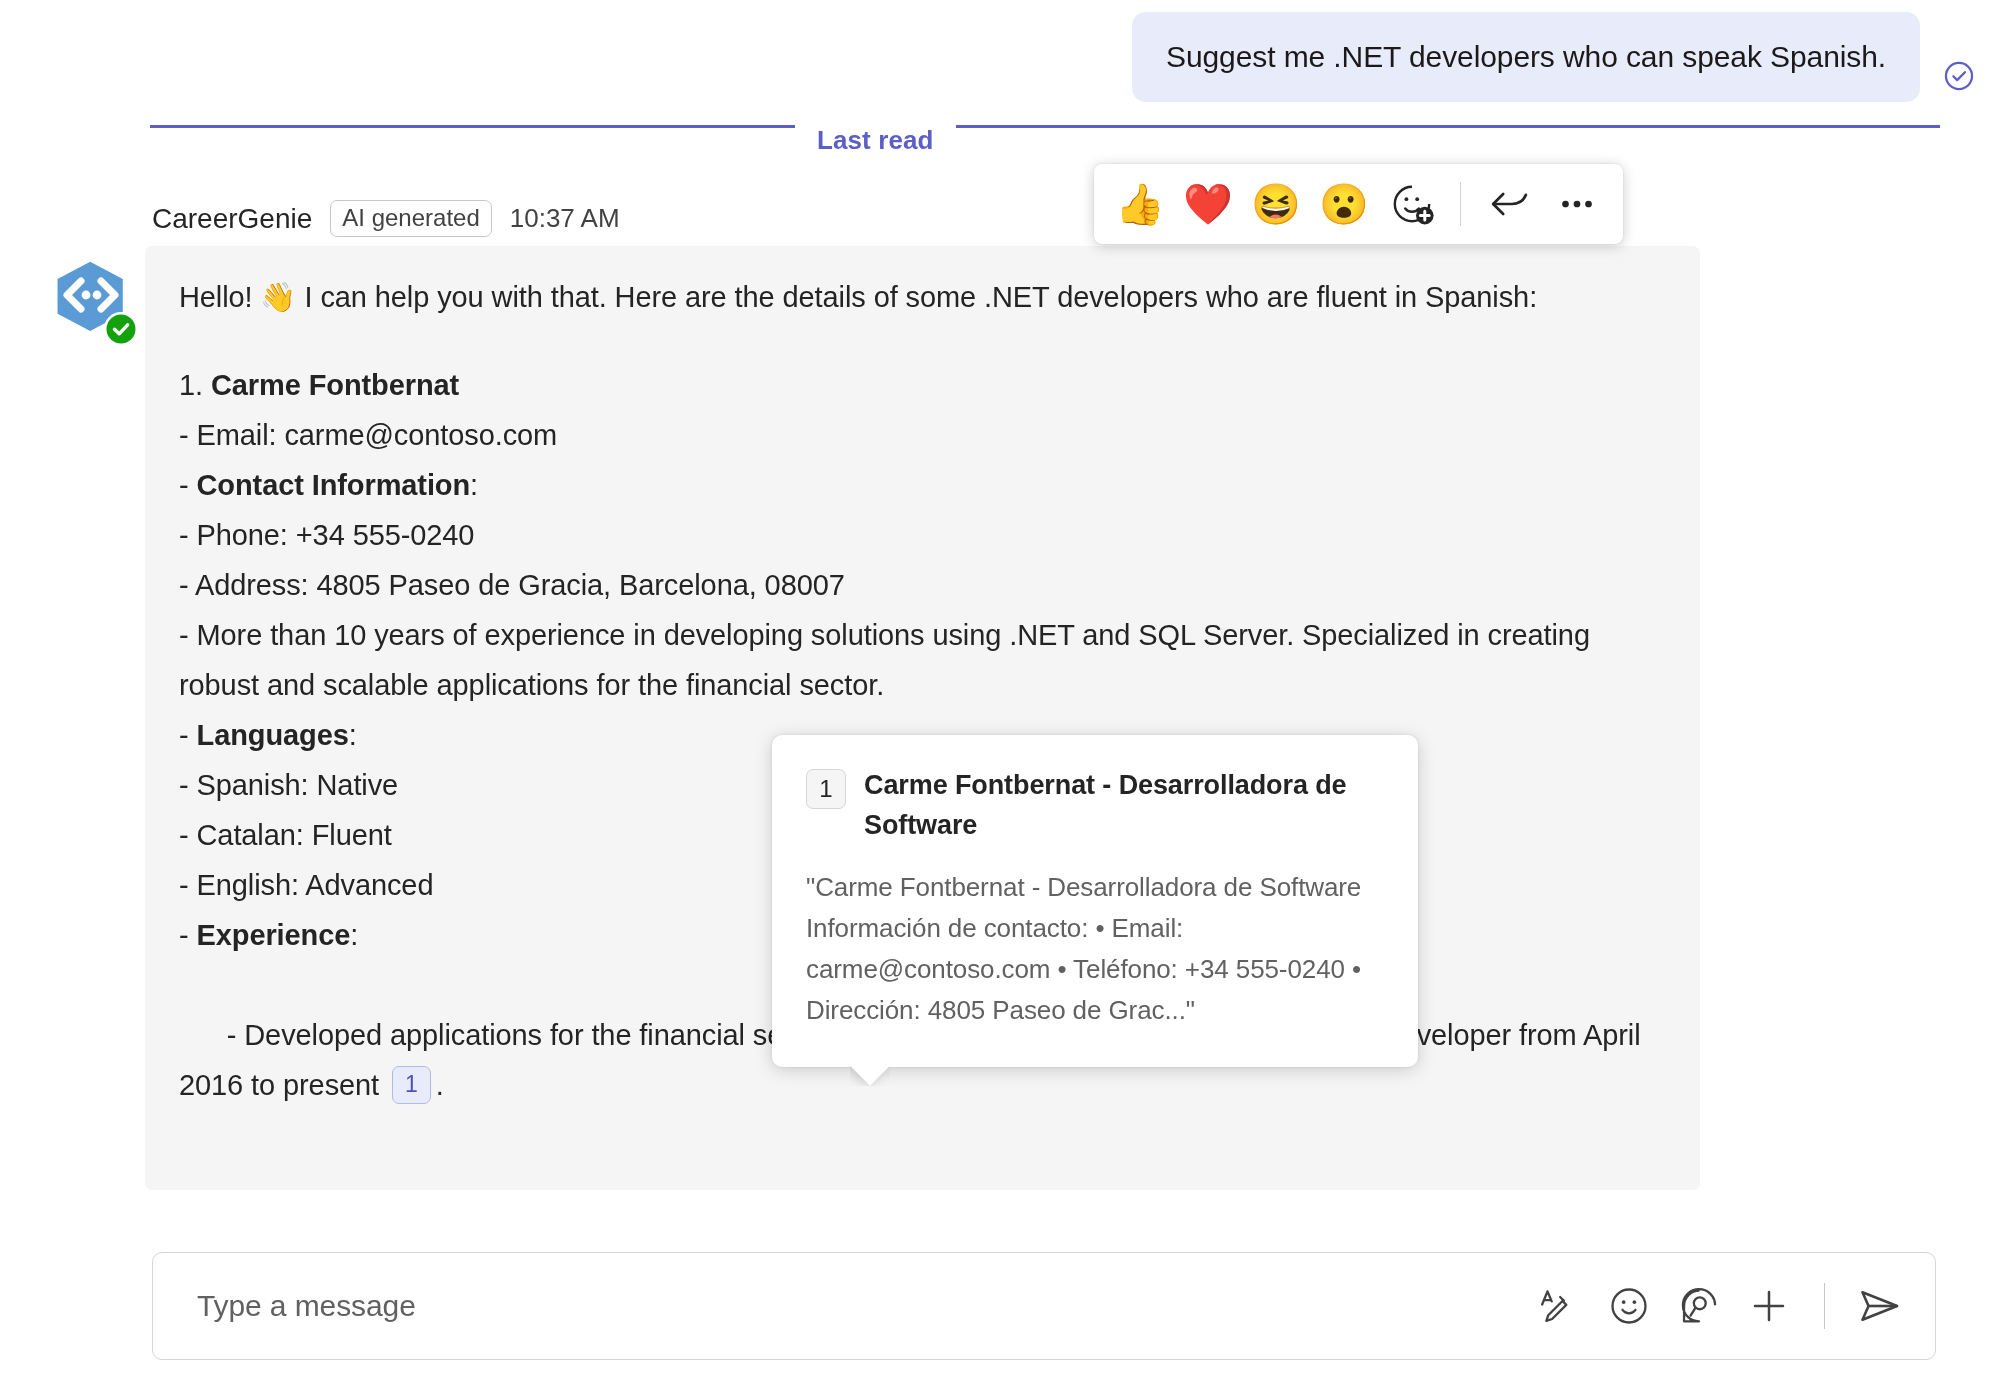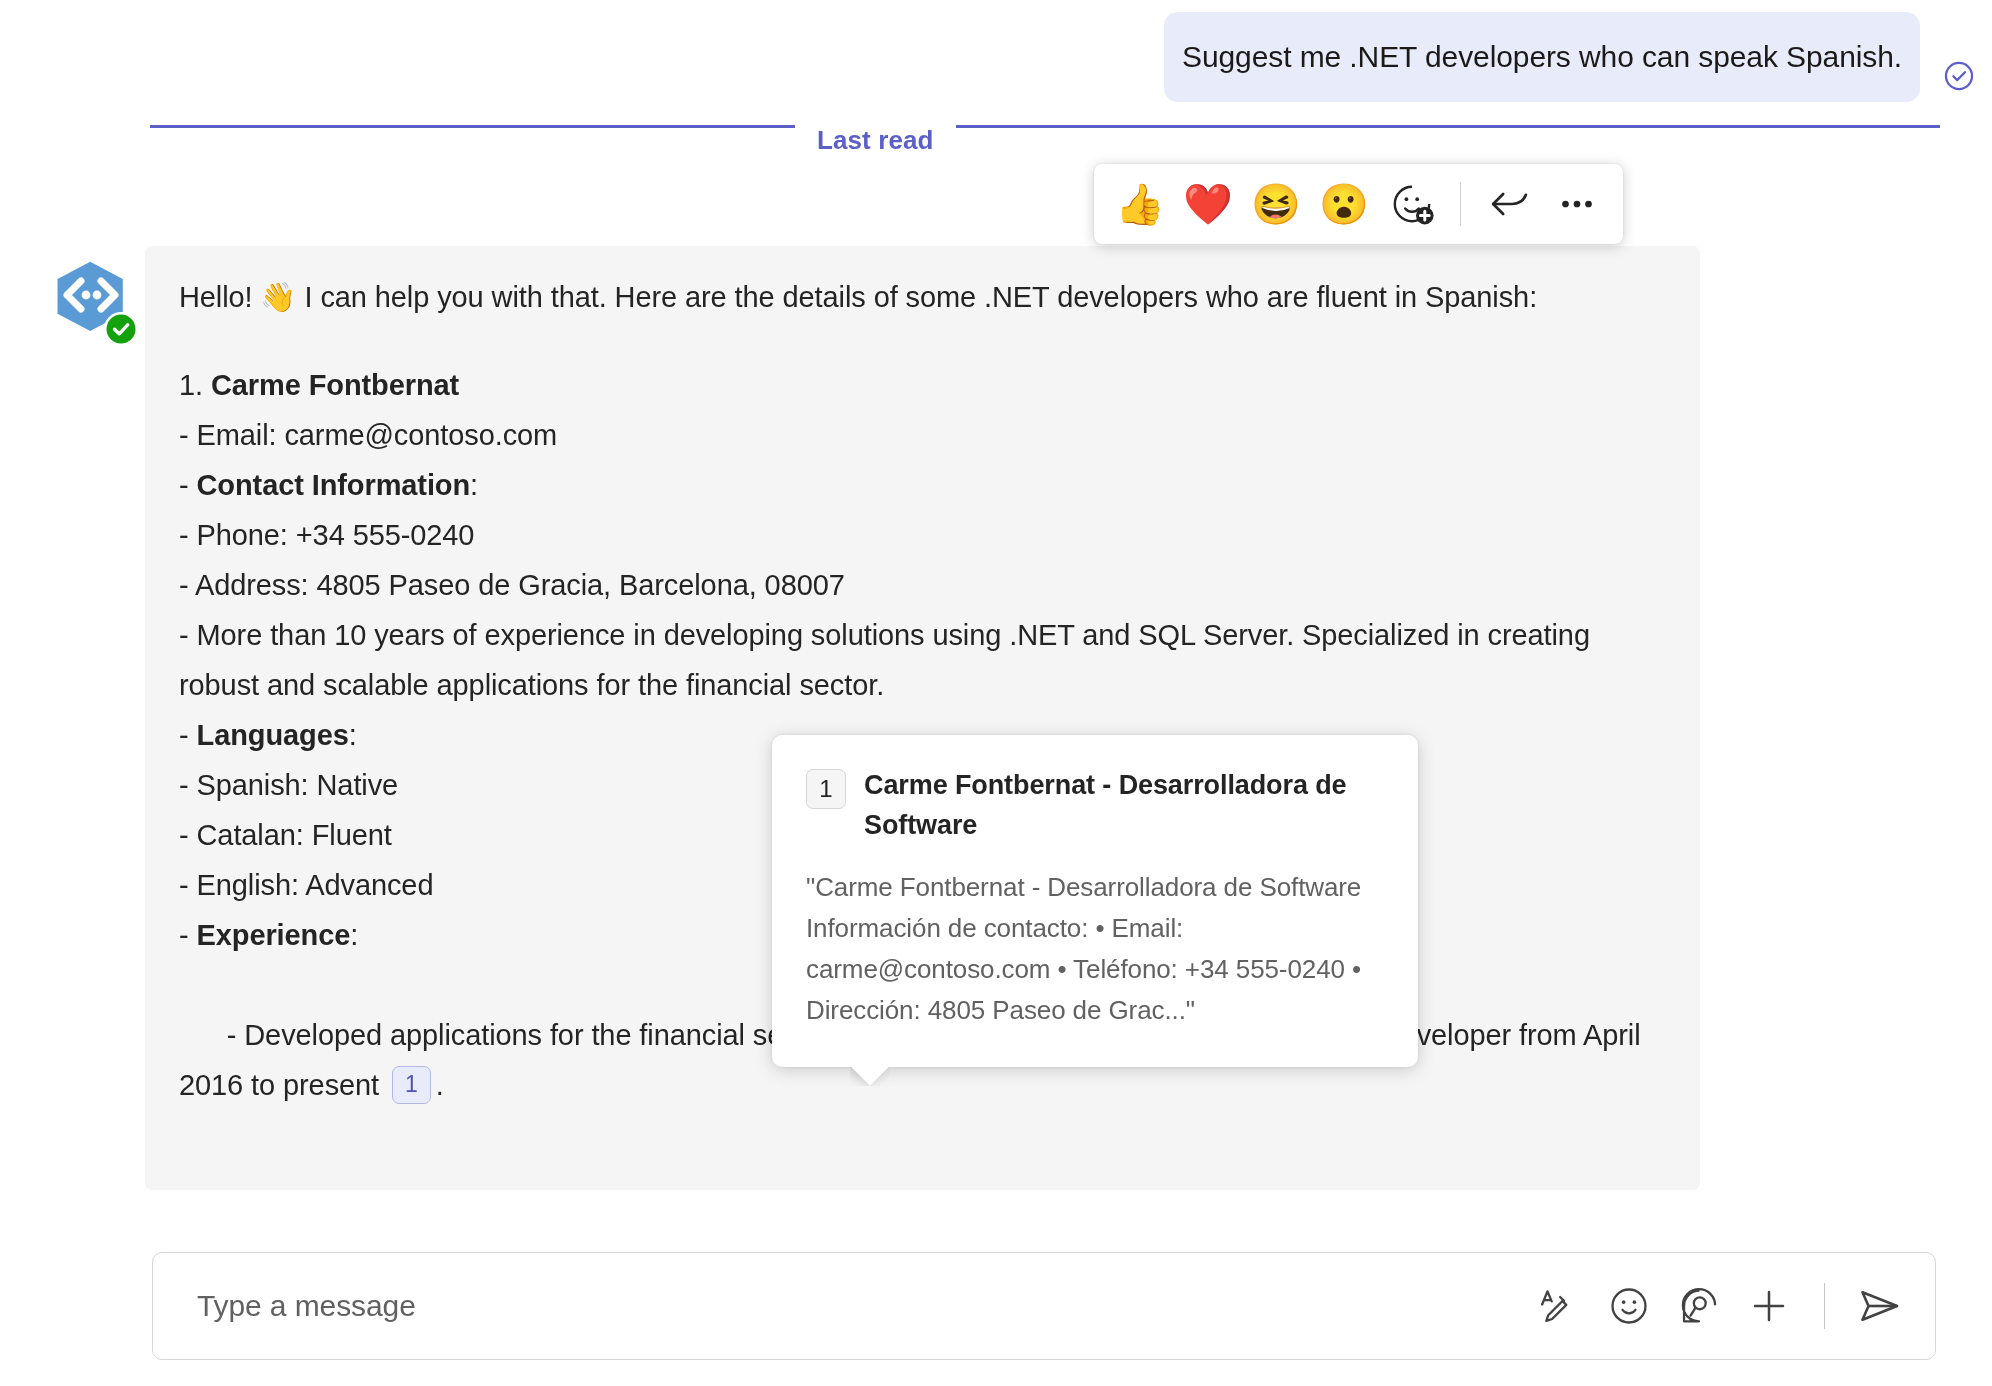--- a/index.html
+++ b/index.html
@@ -27,21 +27,21 @@
     width: 1992px;
     height: 98px;
     display: flex;
     justify-content: flex-end;
     align-items: center;
     padding-right: 16px;
   }
   .user-bubble {
     background: #e8ebfa;
     border-radius: 14px;
-    padding: 26px 18px;
+    padding: 26px 34px;
     max-width: 1020px;
     font-size: 30px;
     line-height: 1.25;
     color: #1b1a19;
     letter-spacing: -0.1px;
   }
   .read-receipt {
     width: 34px;
     height: 34px;
     margin-left: 22px;
@@ -323,20 +323,25 @@
         <path d="M53 25 L67 39 L53 53"></path>
       </g>
       <circle cx="38" cy="39" r="4.4" fill="#ffffff"></circle>
       <circle cx="49" cy="39" r="4.4" fill="#ffffff"></circle>
       <circle cx="73" cy="73" r="17" fill="#ffffff"></circle>
       <circle cx="73" cy="73" r="14.5" fill="#13a10e"></circle>
       <path d="M66.5 73.2 L71.2 77.8 L79.6 68.8" stroke="#ffffff" stroke-width="3.4" fill="none" stroke-linecap="round" stroke-linejoin="round"></path>
     </svg>
   </div>
 
+  <div class="msg-header">
+    <span class="sender-name">CareerGenie</span>
+    <span class="ai-badge">AI generated</span>
+    <span class="msg-time">10:37 AM</span>
+  </div>
 
   <div class="bot-bubble">
     <div class="para">Hello! 👋 I can help you with that. Here are the details of some .NET developers who are fluent in Spanish:</div>
     <div id="bot-lines">
         <div class="line"><span>1. </span><b>Carme Fontbernat</b></div>
         <div class="line"><span>- </span><span>Email: carme@contoso.com</span></div>
         <div class="line"><span>- </span><b>Contact Information</b><span>:</span></div>
         <div class="line"><span>- </span><span>Phone: +34 555-0240</span></div>
         <div class="line"><span>- </span><span>Address: 4805 Paseo de Gracia, Barcelona, 08007</span></div>
         <div class="line"><span>- </span><span>More than 10 years of experience in developing solutions using .NET and SQL Server. Specialized in creating robust and scalable applications for the financial sector.</span></div>

